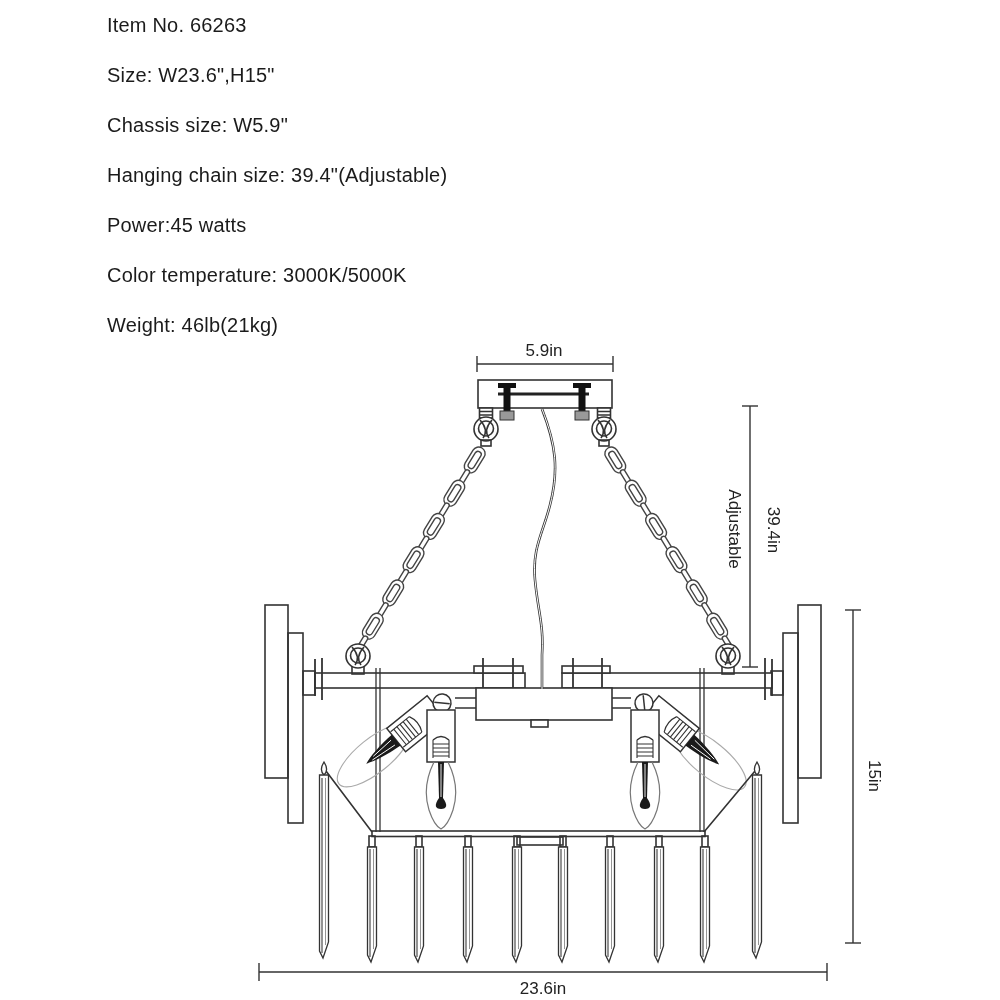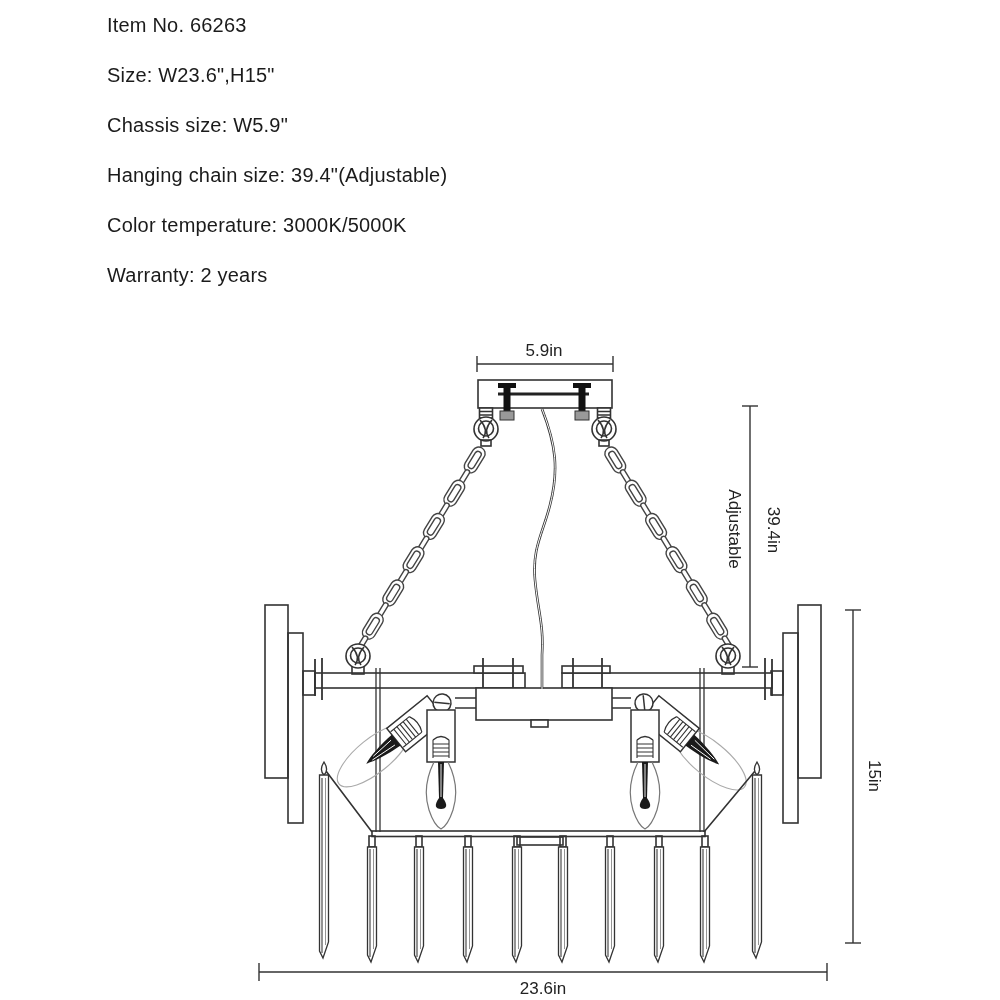--- a/index.html
+++ b/index.html
@@ -15,22 +15,23 @@
 </head>
 <body>
 
 <div id="stage">
 
   <div class="specs">
     <div class="spec-line">Item No. 66263</div>
     <div class="spec-line">Size: W23.6",H15"</div>
     <div class="spec-line">Chassis size: W5.9"</div>
     <div class="spec-line">Hanging chain size: 39.4"(Adjustable)</div>
+    <div class="spec-line">Power:45 watts</div>
     <div class="spec-line">Color temperature: 3000K/5000K</div>
-    <div class="spec-line">Warranty: 2 years</div>
+    <div class="spec-line">Weight: 46lb(21kg)</div>
   </div>
 
   <svg width="1000" height="1000" viewBox="0 0 1000 1000">
     <defs>
 
       <g id="chain" stroke="#444" stroke-width="1.4" fill="#fff">
         <rect x="0" y="-6.5" width="28" height="13" rx="6.5"></rect>
           <rect x="4.5" y="-3.2" width="19" height="6.4" rx="3.2"></rect>
           <rect x="26" y="-2.4" width="15" height="4.8" rx="2.4"></rect>
         <rect x="39" y="-6.5" width="28" height="13" rx="6.5"></rect>

